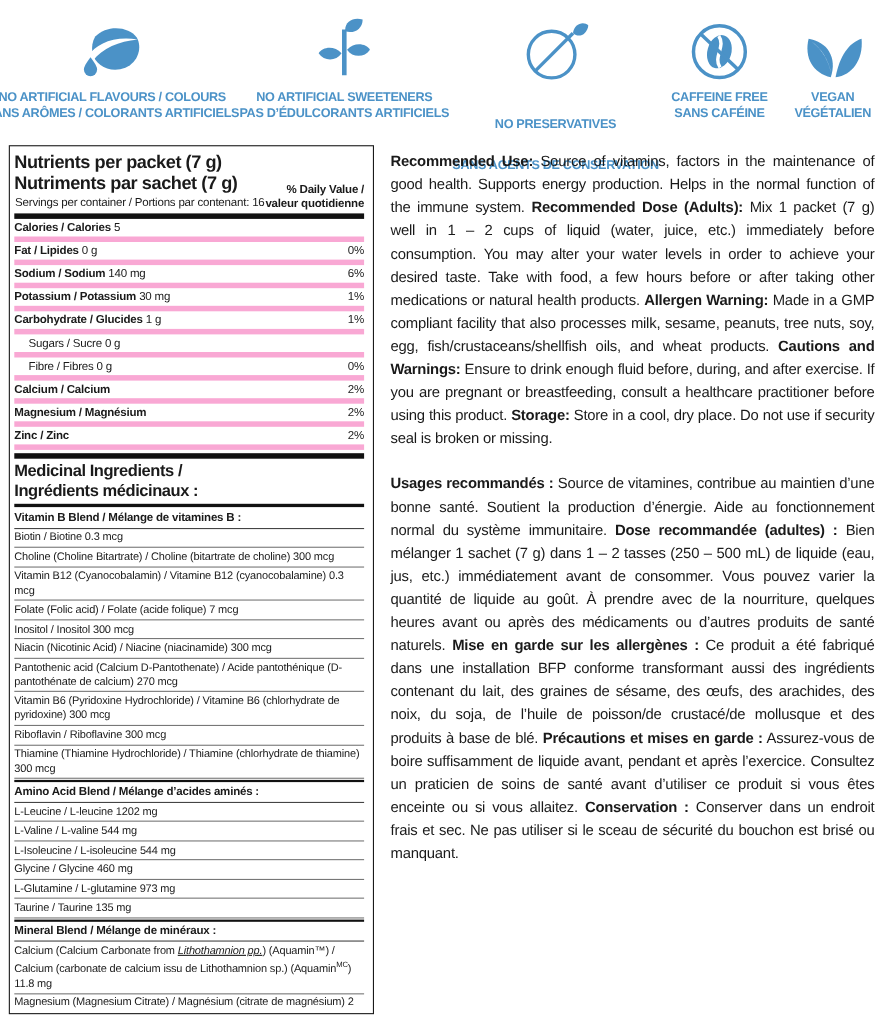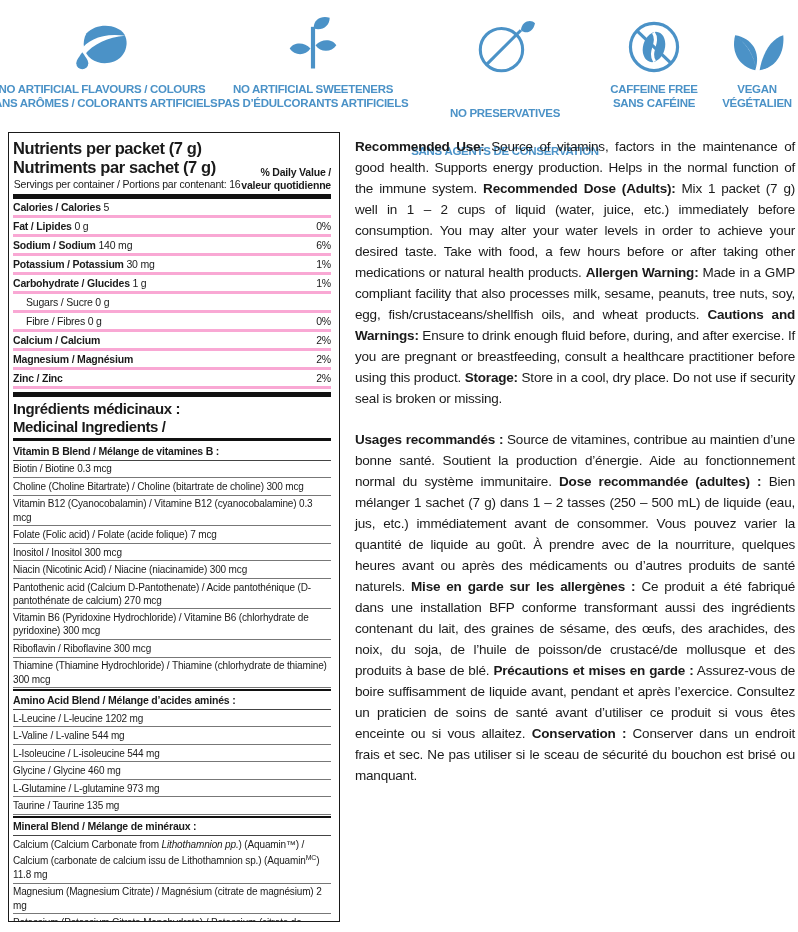--- a/index.html
+++ b/index.html
@@ -15,21 +15,21 @@
   
   .panel{position:absolute;left:8px;top:132px;width:332px;height:790px;box-sizing:border-box;
     border:1.5px solid #1a1a1a;padding:6px 8px 4px 4px;overflow:hidden;}
   .ph-top{display:flex;justify-content:space-between;align-items:flex-end;}
   .ph-titles{flex:1;}
   .ptitle{font-weight:bold;font-size:16.5px;line-height:19px;letter-spacing:-0.4px;white-space:nowrap;}
   .servings{font-size:10.5px;line-height:13px;letter-spacing:-0.2px;white-space:nowrap;margin-top:1px;text-align:center;}
   .dvhead{font-weight:bold;font-size:10.5px;line-height:12.5px;text-align:right;letter-spacing:-0.2px;white-space:nowrap;}
   .bar-thick{height:5px;background:#111;margin:3px 0 0 0;}
   .nrow{display:flex;justify-content:space-between;align-items:baseline;
-    border-bottom:3px solid #f9a8d4;padding:2px 0 1.5px 0;font-size:10.5px;line-height:12.5px;letter-spacing:-0.2px;}
+    border-bottom:5px solid #f9a8d4;padding:2px 0 1.5px 0;font-size:10.5px;line-height:12.5px;letter-spacing:-0.2px;}
   .nrow .nlabel b{font-weight:bold;}
   .nrow.sub{padding-left:13px;}
   .nrow.sub .nlabel b{font-weight:normal;}
   .nrow .ndv{font-weight:normal;}
   .med-head{font-weight:bold;font-size:15px;line-height:17.5px;letter-spacing:-0.4px;padding:3px 0 3px 0;}
   .bar-med{height:3px;background:#111;margin:0 0 1px 0;}
   .blend-head{font-weight:bold;font-size:10.5px;line-height:13px;letter-spacing:-0.2px;
     padding:2.5px 0 2px 0;border-bottom:1px solid #444;}
   .blend-head.topbar{border-top:2.5px solid #111;margin-top:1px;}
   .bitem{font-size:10px;line-height:13.2px;letter-spacing:-0.15px;padding:1.8px 0 1.5px 0;border-bottom:1px solid #777;}
@@ -165,22 +165,22 @@
           <span class="ndv">2%</span>
         </div>
         <div class="nrow">
           <span class="nlabel"><b>Zinc / Zinc</b></span>
           <span class="ndv">2%</span>
         </div>
       </div>
 
     <div class="bar-thick"></div>
     <div class="med-head">
+      <div>Medicinal Ingredients /</div>
       <div>Ingrédients médicinaux :</div>
-      <div>Medicinal Ingredients /</div>
     </div>
     <div class="bar-med"></div>
 
     <div id="blends">
         <div class="blend-head">Vitamin B Blend / Mélange de vitamines B :</div>
         <div class="bitem"><span>Biotin / Biotine 0.3 mcg</span></div>
         <div class="bitem"><span>Choline (Choline Bitartrate) / Choline (bitartrate de choline) 300 mcg</span></div>
         <div class="bitem"><span>Vitamin B12 (Cyanocobalamin) / Vitamine B12 (cyanocobalamine) 0.3 mcg</span></div>
         <div class="bitem"><span>Folate (Folic acid) / Folate (acide folique) 7 mcg</span></div>
         <div class="bitem"><span>Inositol / Inositol 300 mcg</span></div>
@@ -190,21 +190,21 @@
         <div class="bitem"><span>Riboflavin / Riboflavine 300 mcg</span></div>
         <div class="bitem"><span>Thiamine (Thiamine Hydrochloride) / Thiamine (chlorhydrate de thiamine) 300 mcg</span></div>
         <div class="blend-head topbar">Amino Acid Blend / Mélange d’acides aminés :</div>
         <div class="bitem"><span>L-Leucine / L-leucine 1202 mg</span></div>
         <div class="bitem"><span>L-Valine / L-valine 544 mg</span></div>
         <div class="bitem"><span>L-Isoleucine / L-isoleucine 544 mg</span></div>
         <div class="bitem"><span>Glycine / Glycine 460 mg</span></div>
         <div class="bitem"><span>L-Glutamine / L-glutamine 973 mg</span></div>
         <div class="bitem"><span>Taurine / Taurine 135 mg</span></div>
         <div class="blend-head topbar">Mineral Blend / Mélange de minéraux :</div>
-        <div class="bitem"><span>Calcium (Calcium Carbonate from </span><span style="font-style: italic;">Lithothamnion pp.</span><span>) (Aquamin™) / Calcium (carbonate de calcium issu de </span><span style="">Lithothamnion sp.</span><span>) (Aquamin</span><sup>MC</sup><span>) 11.8 mg</span></div>
+        <div class="bitem"><span>Calcium (Calcium Carbonate from </span><span style="font-style: italic; text-decoration: underline;">Lithothamnion pp.</span><span>) (Aquamin™) / Calcium (carbonate de calcium issu de </span><span style="">Lithothamnion sp.</span><span>) (Aquamin</span><sup>MC</sup><span>) 11.8 mg</span></div>
         <div class="bitem"><span>Magnesium (Magnesium Citrate) / Magnésium (citrate de magnésium) 2 mg</span></div>
         <div class="bitem"><span>Potassium (Potassium Citrate Monohydrate) / Potassium (citrate de potassium monohydraté) 32.5 mg</span></div>
       </div>
 
   </div>
 
   <div class="rightcol">
     <div class="rpara" id="para-en"><span class="b">Recommended Use:</span><span> Source of vitamins, factors in the maintenance of good health. Supports energy production. Helps in the normal function of the immune system. </span><span class="b">Recommended Dose (Adults):</span><span> Mix 1 packet (7 g) well in 1 – 2 cups of liquid (water, juice, etc.) immediately before consumption. You may alter your water levels in order to achieve your desired taste. Take with food, a few hours before or after taking other medications or natural health products. </span><span class="b">Allergen Warning:</span><span> Made in a GMP compliant facility that also processes milk, sesame, peanuts, tree nuts, soy, egg, fish/crustaceans/shellfish oils, and wheat products. </span><span class="b">Cautions and Warnings:</span><span> Ensure to drink enough fluid before, during, and after exercise. If you are pregnant or breastfeeding, consult a healthcare practitioner before using this product. </span><span class="b">Storage:</span><span> Store in a cool, dry place. Do not use if security seal is broken or missing.</span></div>
     <div class="rpara" id="para-fr"><span class="b">Usages recommandés :</span><span> Source de vitamines, contribue au maintien d’une bonne santé. Soutient la production d’énergie. Aide au fonctionnement normal du système immunitaire. </span><span class="b">Dose recommandée (adultes) :</span><span> Bien mélanger 1 sachet (7 g) dans 1 – 2 tasses (250 – 500 mL) de liquide (eau, jus, etc.) immédiatement avant de consommer. Vous pouvez varier la quantité de liquide au goût. À prendre avec de la nourriture, quelques heures avant ou après des médicaments ou d’autres produits de santé naturels. </span><span class="b">Mise en garde sur les allergènes :</span><span> Ce produit a été fabriqué dans une installation BFP conforme transformant aussi des ingrédients contenant du lait, des graines de sésame, des œufs, des arachides, des noix, du soja, de l’huile de poisson/de crustacé/de mollusque et des produits à base de blé. </span><span class="b">Précautions et mises en garde :</span><span> Assurez-vous de boire suffisamment de liquide avant, pendant et après l’exercice. Consultez un praticien de soins de santé avant d’utiliser ce produit si vous êtes enceinte ou si vous allaitez. </span><span class="b">Conservation :</span><span> Conserver dans un endroit frais et sec. Ne pas utiliser si le sceau de sécurité du bouchon est brisé ou manquant.</span></div>
   </div>

